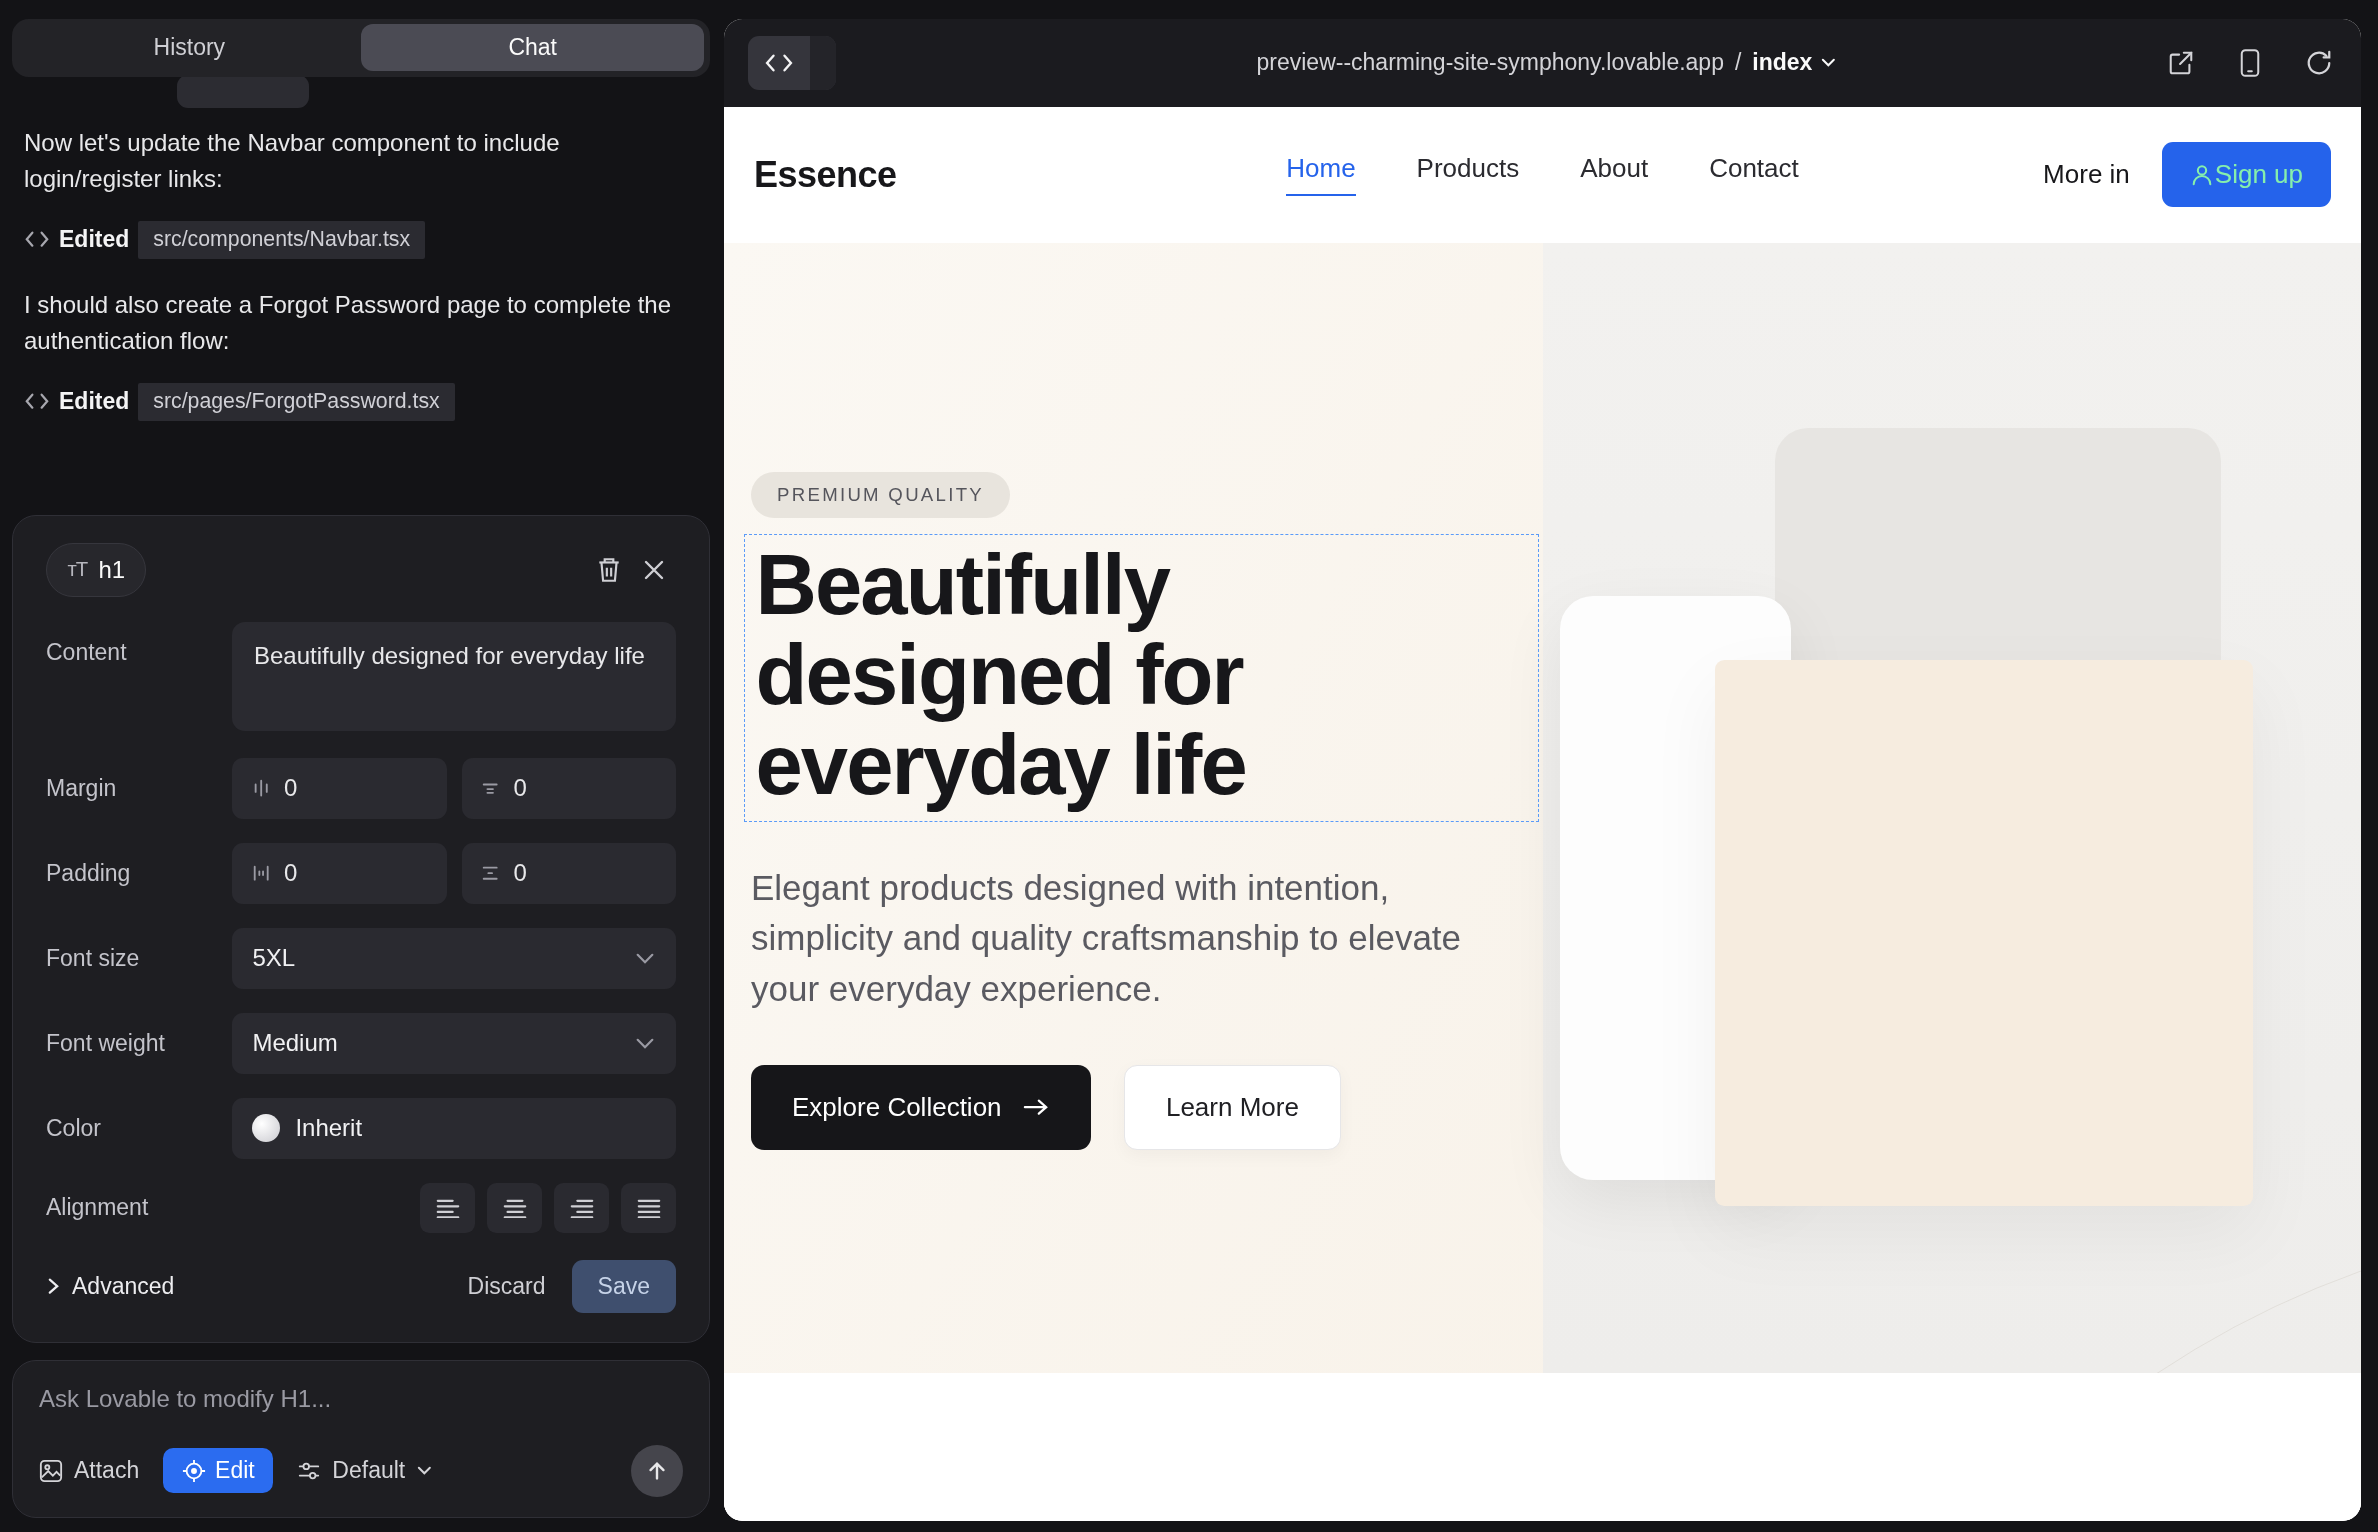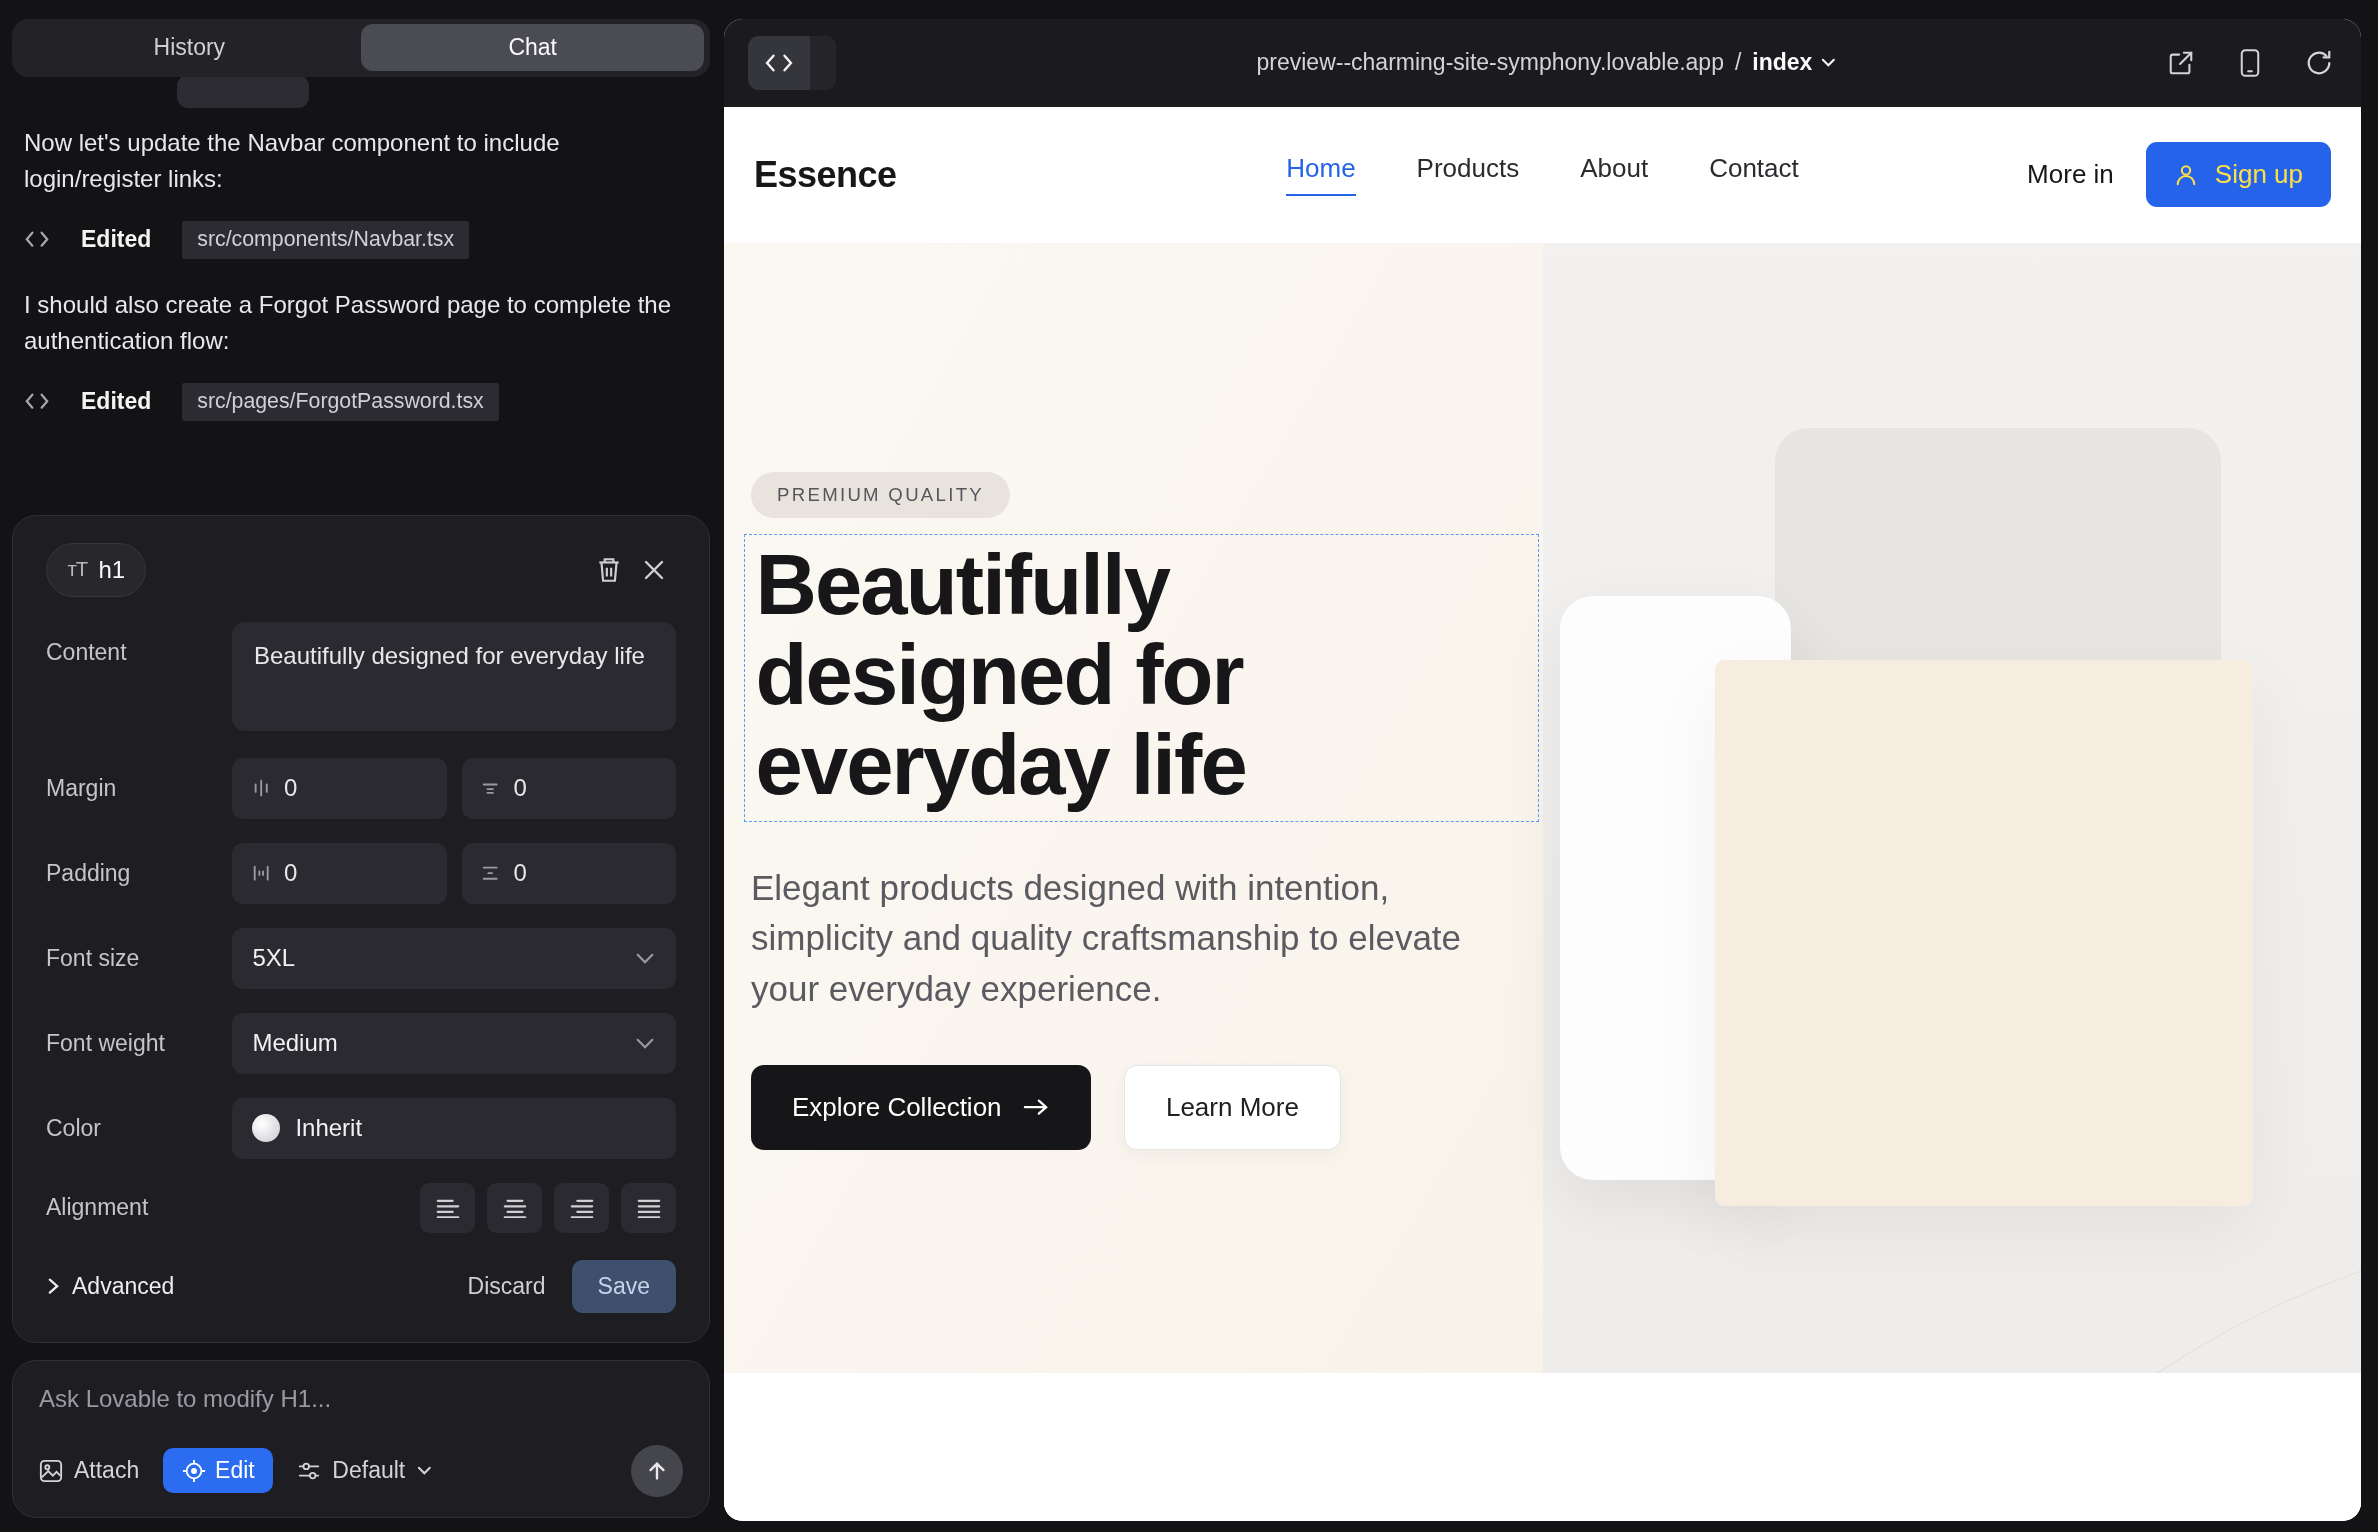--- a/index.html
+++ b/index.html
@@ -9,21 +9,21 @@
   .left-panel { position:absolute; left:0; top:0; width:722px; height:1532px; padding:18.6px 12px 14px 12px; display:flex; flex-direction:column; }
   .tabbar-wrap { position:relative; z-index:2; }
   .peek-pill { position:absolute; left:165px; top:56px; width:132px; height:33px; background:#2c2c32; border-radius:11px; z-index:1; }
   .tabbar { position:relative; z-index:3; display:flex; background:#232327; border-radius:16.7px; padding:5.6px; height:58px; }
   .tab { flex:1; display:flex; align-items:center; justify-content:center; font-size:23px; color:#cfcfd4; border-radius:12px; cursor:pointer; }
   .tab.active { background:#4b4b54; color:#fafafa; }
 
   .chat-block { height:429px; padding:0 12px; overflow:hidden; position:relative; z-index:2;}
   .chat-msg { margin-top:48px; font-size:24px; line-height:1.5; color:#e8e8ea; max-width:649px; }
   .chat-msg + .edited-row { margin-top:24px; }
-  .edited-row { display:flex; align-items:center; gap:31px; margin-top:24px; }
+  .edited-row { display:flex; align-items:center; gap:9px; margin-top:24px; }
   .edited-row .code-ic { color:#a7a7ae; display:flex; }
   .edited-label { font-size:23px; font-weight:bold; color:#f4f4f5; }
   .file-chip { background:#2b2b31; color:#d0d0d6; border-radius:2px; padding:6.5px 15px; font-size:21.3px; }
   .edited-row + .chat-msg { margin-top:28px; }
 
   
   .editor-card { margin-top:9.3px; background:#1e1e22; border:0.9px solid #2f2f36; border-radius:24px; padding:26px 33px; display:flex; flex-direction:column; gap:24px; }
   .ed-header { display:flex; align-items:center; height:56px; }
   .tag-pill { display:flex; align-items:center; gap:11px; background:#27272c; border:0.9px solid #36363d; border-radius:927px; height:54px; padding:0 20.4px; }
   .tsize-ic { color:#b6b6bd; font-size:20.4px; letter-spacing:-0.9px; }
@@ -79,21 +79,21 @@
 
   
   .site { position:relative; height:1414px; background:#ffffff; overflow:hidden; }
   .site-nav { position:relative; z-index:6; height:136px; display:flex; align-items:center; padding:0 30px; background:#ffffff; }
   .brand { font-size:36px; font-weight:bold; color:#17171a; letter-spacing:-0.5px; }
   .nav-links { position:absolute; left:0; right:0; display:flex; justify-content:center; gap:61px; pointer-events:none; }
   .nav-links a { pointer-events:auto; text-decoration:none; font-size:26px; color:#2b2b30; cursor:pointer; }
   .nav-links a.active { color:#2563eb; border-bottom:2.8px solid #2563eb; padding-bottom:9.3px; }
   .nav-right { margin-left:auto; display:flex; align-items:center; gap:32px; position:relative; z-index:7; }
   .signin { font-size:26px; color:#17171a; cursor:pointer; background:none; border:none; font-family:"Liberation Sans",sans-serif;}
-  .signup { display:flex; align-items:center; gap:17px; background:#2563eb; color:#fde047; border:none; border-radius:11px; font-size:26px; padding:16.7px 28px; cursor:pointer; font-family:"Liberation Sans",sans-serif;}
+  .signup { display:flex; align-items:center; gap:1px; background:#2563eb; color:#86efac; border:none; border-radius:11px; font-size:26px; padding:16.7px 28px; cursor:pointer; font-family:"Liberation Sans",sans-serif;}
 
   .hero { position:relative; height:1130px; background:linear-gradient(120deg,#fbf8f3 0%,#f8f2e9 70%); overflow:hidden; }
   .hero-gray { position:absolute; left:819px; top:0; right:0; bottom:0; background:linear-gradient(180deg,#f2f1ef 0%,#eeedeb 100%); }
   .shape-gray { position:absolute; left:1051px; top:185px; width:446px; height:361px; background:#e7e5e2; border-radius:33px; }
   .shape-white { position:absolute; left:836px; top:353px; width:231px; height:584px; background:#fdfdfd; border-radius:33px; box-shadow:0 22px 65px rgba(0,0,0,0.07); }
   .shape-cream { position:absolute; left:991px; top:417px; width:538px; height:546px; background:#f6ecdf; border-radius:9.3px; box-shadow:0 28px 74px rgba(0,0,0,0.05); }
   .decor-arc { position:absolute; left:1020px; top:974px; width:1855px; height:1855px; border-radius:50%; border:1.9px solid rgba(120,100,70,0.10); }
 
   .hero-badge { position:absolute; left:27px; top:229px; background:#e8e4dd; color:#55555c; border-radius:927px; padding:12px 26px; font-size:18.6px; letter-spacing:2.3px; z-index:5; }
   .h1-select { position:absolute; left:19.5px; top:291px; width:795px; height:288px; border:1.9px dashed #5b9bf8; z-index:5; padding:5.6px 11px; }

